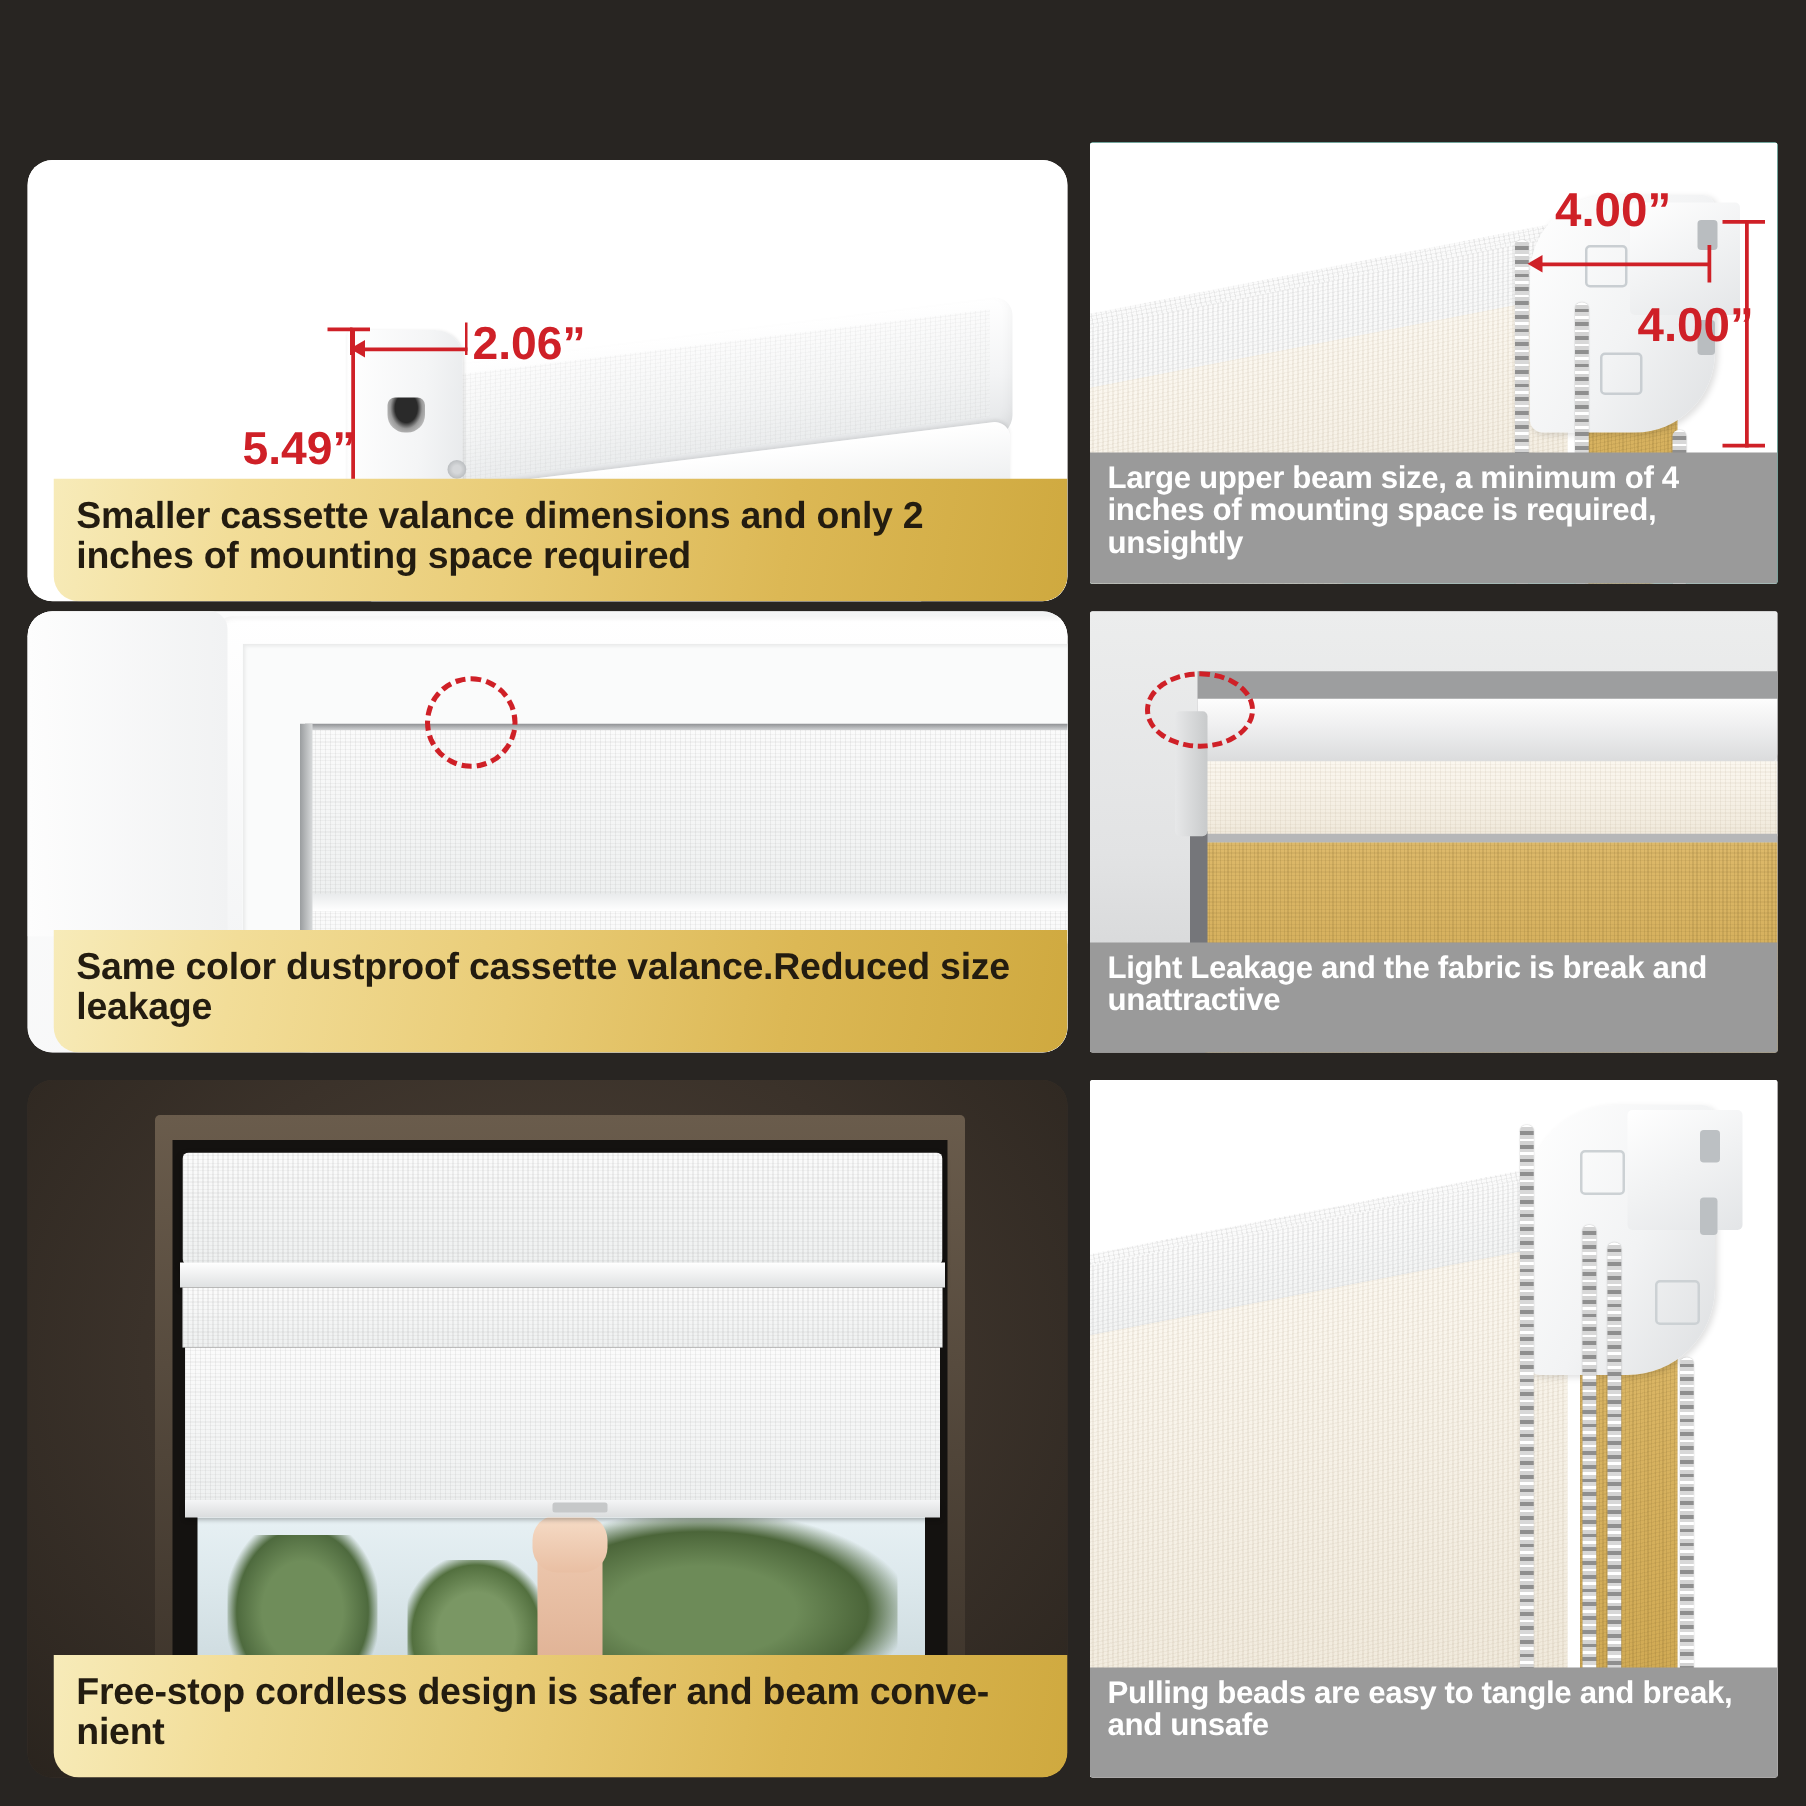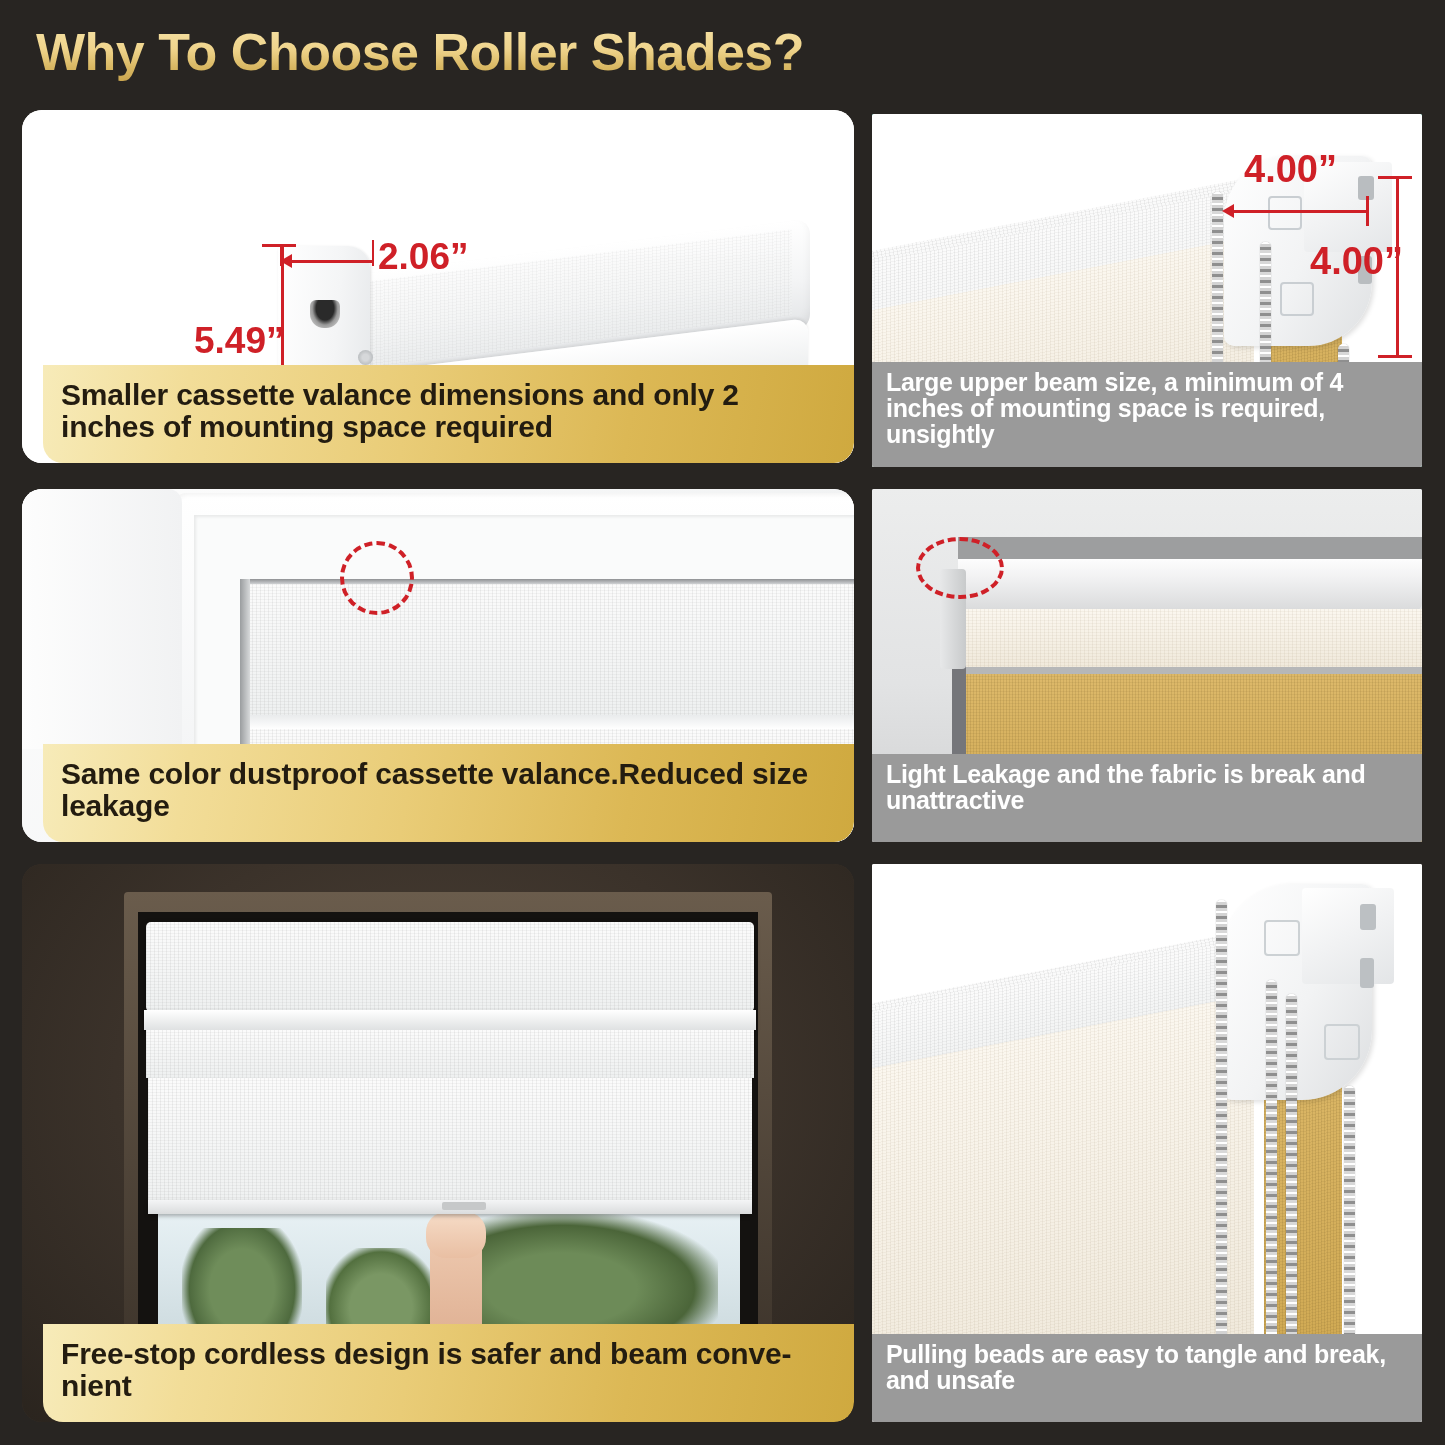--- a/index.html
+++ b/index.html
@@ -95,25 +95,22 @@
     background:repeating-linear-gradient(180deg,#ffffff 0 2px,#d3d3d3 2px 5px,#8f8f8f 5px 8px,#d8d8d8 8px 11px);
     border-radius:5px;
     box-shadow:0 0 1px rgba(0,0,0,.4);
   }
 </style>
 </head>
 <body>
 
 <div class="page">
 
-  <div class="title-bar">
-    <div class="title">Why To Choose Roller Shades?</div>
-  </div>
-
-  <div class="panel left" style="left:22px;top:110px;width:832px;height:353px;background:#fff;">
+
+  <div class="panel left" style="left:22px;top:128px;width:832px;height:353px;background:#fff;">
     <div class="photo">
       <div class="white-bg"></div>
 
       <div style="position:absolute;left:268px;top:140px;width:520px;height:112px;
            background:linear-gradient(180deg,#ffffff 0%,#f3f4f5 55%,#e2e4e6 100%);
            transform:skewY(-7deg);border-radius:4px 16px 16px 4px;
            box-shadow:inset 0 -6px 10px rgba(0,0,0,.06);"></div>
       <div class="fabric-white" style="position:absolute;left:270px;top:150px;width:500px;height:86px;transform:skewY(-7deg);opacity:.55;"></div>
 
       <div style="position:absolute;left:266px;top:240px;width:520px;height:62px;

